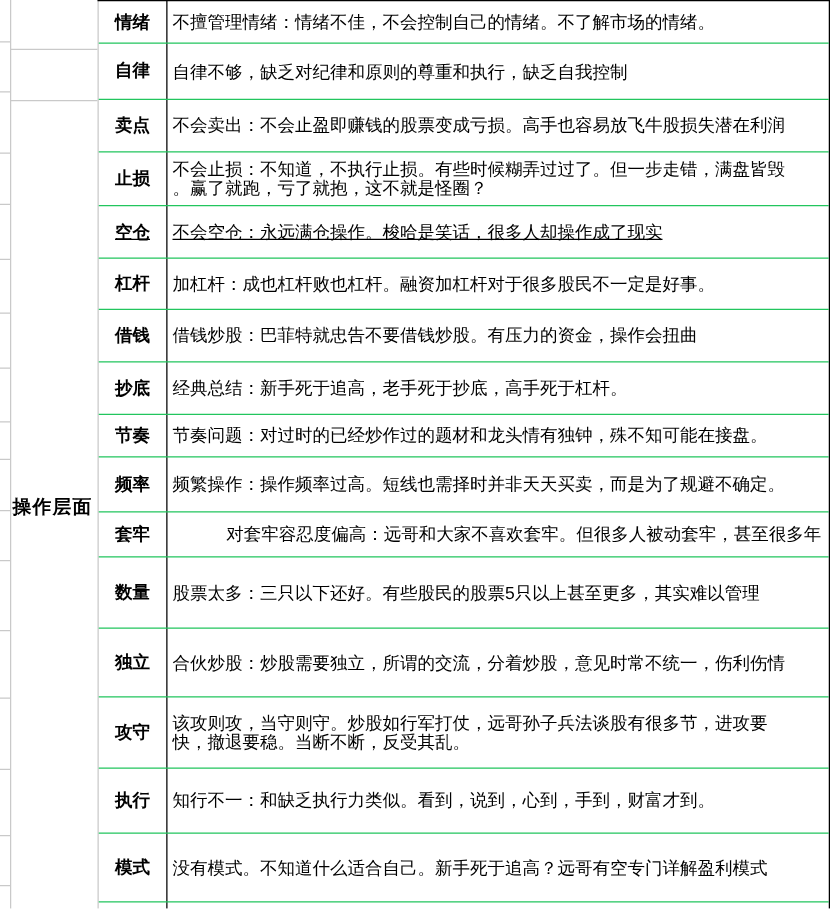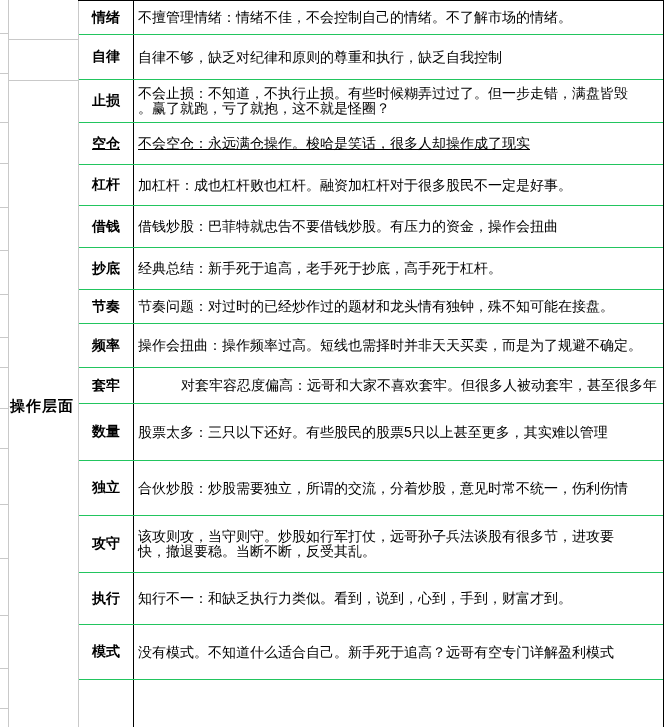--- a/index.html
+++ b/index.html
@@ -77,20 +77,24 @@
 
   <div class="tbl">
       <div class="row" style="height: 34px;">
         <div class="cat">情绪</div>
         <div class="desc">不擅管理情绪：情绪不佳，不会控制自己的情绪。不了解市场的情绪。</div>
       </div>
       <div class="row" style="height: 45px; justify-content: flex-end;">
         <div class="cat">自律</div>
         <div class="desc">自律不够，缺乏对纪律和原则的尊重和执行，缺乏自我控制</div>
       </div>
+      <div class="row" style="height: 42px;">
+        <div class="cat">卖点</div>
+        <div class="desc">不会卖出：不会止盈即赚钱的股票变成亏损。高手也容易放飞牛股损失潜在利润</div>
+      </div>
       <div class="row" style="height: 43px;">
         <div class="cat">止损</div>
         <div class="desc">不会止损：不知道，不执行止损。有些时候糊弄过过了。但一步走错，满盘皆毁
 。赢了就跑，亏了就抱，这不就是怪圈？</div>
       </div>
       <div class="row" style="height: 42px; text-decoration: underline;">
         <div class="cat">空仓</div>
         <div class="desc">不会空仓：永远满仓操作。梭哈是笑话，很多人却操作成了现实</div>
       </div>
       <div class="row" style="height: 41px;">
@@ -104,21 +108,21 @@
       <div class="row" style="height: 42px;">
         <div class="cat">抄底</div>
         <div class="desc">经典总结：新手死于追高，老手死于抄底，高手死于杠杆。</div>
       </div>
       <div class="row" style="height: 34px;">
         <div class="cat">节奏</div>
         <div class="desc">节奏问题：对过时的已经炒作过的题材和龙头情有独钟，殊不知可能在接盘。</div>
       </div>
       <div class="row" style="height: 44px;">
         <div class="cat">频率</div>
-        <div class="desc">操作会扭曲：操作频率过高。短线也需择时并非天天买卖，而是为了规避不确定。</div>
+        <div class="desc">频繁操作：操作频率过高。短线也需择时并非天天买卖，而是为了规避不确定。</div>
       </div>
       <div class="row" style="height: 36px; gap: 43px;">
         <div class="cat">套牢</div>
         <div class="desc">对套牢容忍度偏高：远哥和大家不喜欢套牢。但很多人被动套牢，甚至很多年</div>
       </div>
       <div class="row" style="height: 57px;">
         <div class="cat">数量</div>
         <div class="desc">股票太多：三只以下还好。有些股民的股票5只以上甚至更多，其实难以管理</div>
       </div>
       <div class="row" style="height: 55px;">

